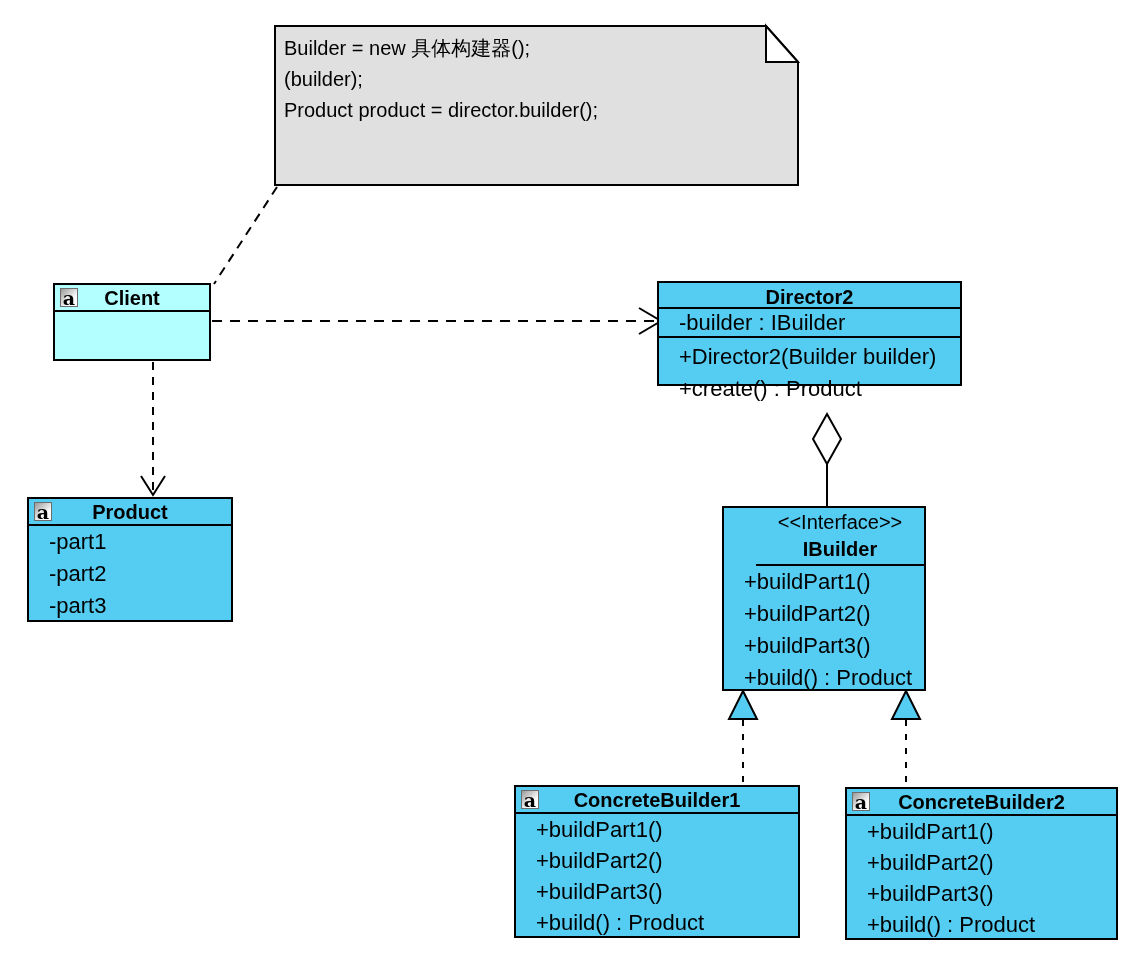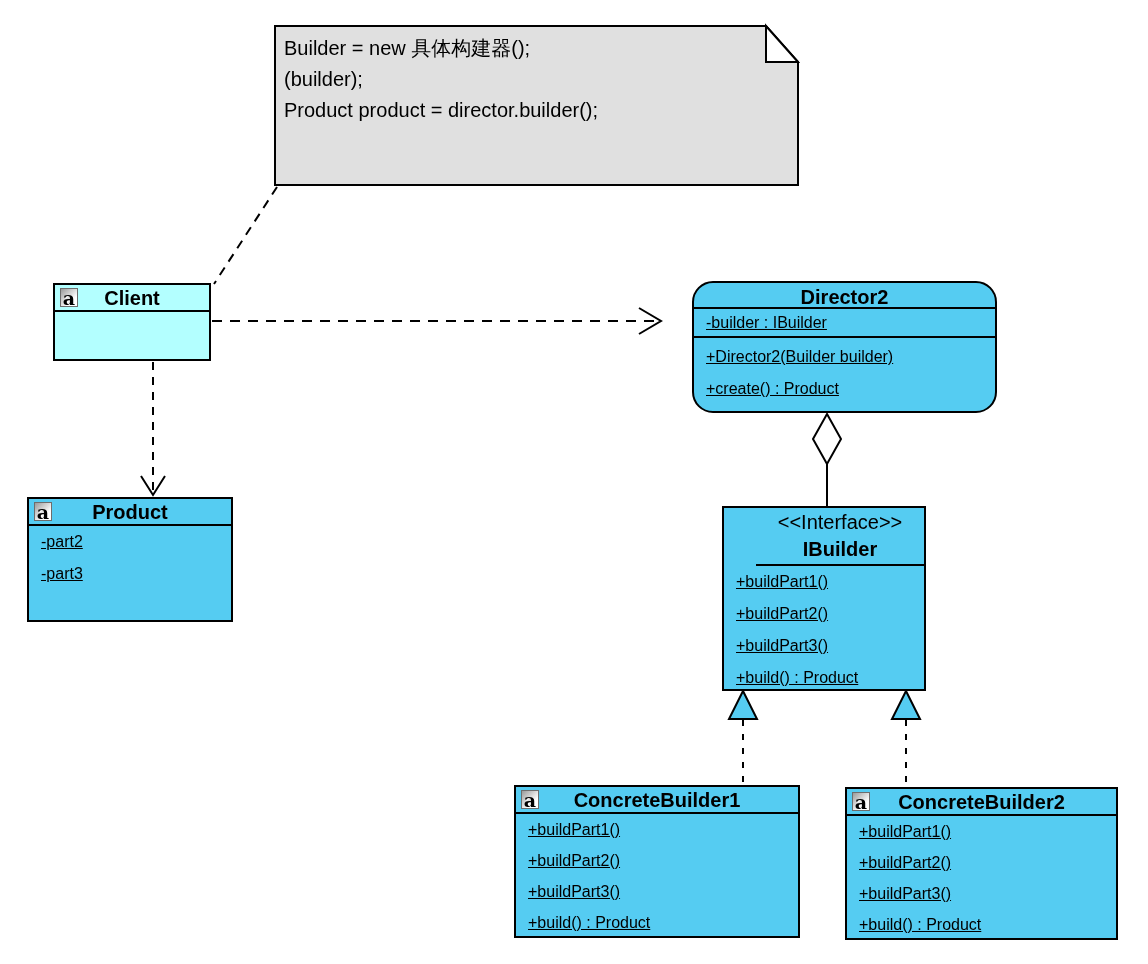--- a/index.html
+++ b/index.html
@@ -16,23 +16,22 @@
   .hdr{
     position:relative;text-align:center;font-weight:bold;font-size:20px;
     border-bottom:2px solid #000;white-space:nowrap;
   }
   .hdr .title{vertical-align:middle;}
   .stereo{display:block;font-weight:normal;font-size:20px;line-height:27px;}
   .iname{display:block;font-weight:bold;font-size:20px;line-height:26px;}
   .cmp{box-sizing:border-box;overflow:hidden;}
   .cmp.split{border-bottom:2px solid #000;}
   .row{
-    font-size:16px;line-height:32px;padding-left:12px;white-space:nowrap;
+    font-size:22px;line-height:32px;padding-left:20px;white-space:nowrap;
     text-align:left;
-    text-decoration:underline;
   }
   .aicon{
     position:absolute;left:5px;top:3px;width:18px;height:19px;
     font-family:"DejaVu Serif",serif;font-weight:bold;font-size:19px;line-height:19px;
     color:#000;text-align:center;
     background:linear-gradient(135deg,#9a9a9a 0%,#ffffff 70%);
     border:1px solid #6d6d6d;box-sizing:border-box;
     text-shadow:1px 1px 0 #ffffff;
   }
   #note-text{
@@ -73,39 +72,40 @@
 </div>
 
 <div class="uml-class" style="left:53px;top:283px;width:158px;height:78px;background:#B3FFFF;">
   <div class="hdr" style="height:25px;line-height:25px;">
     <span class="aicon">a</span>
     <span class="title">Client</span>
   </div>
   <div class="cmp" style="height:47px;"></div>
 </div>
 
-<div class="uml-class" style="left:692px;top:281px;width:305px;height:132px;border-radius:21px;">
+<div class="uml-class" style="left:657px;top:281px;width:305px;height:105px;">
   <div class="hdr" style="height:24px;line-height:24px;">
     <span class="title">Director2</span>
   </div>
   <div class="cmp split" style="height:29px;">
     <div class="row" style="line-height:27px;">-builder : IBuilder</div>
   </div>
   <div class="cmp" style="height:73px;padding-top:3px;">
     <div class="row">+Director2(Builder builder)</div>
     <div class="row">+create() : Product</div>
   </div>
 </div>
 
 <div class="uml-class" style="left:27px;top:497px;width:206px;height:125px;">
   <div class="hdr" style="height:25px;line-height:25px;">
     <span class="aicon">a</span>
     <span class="title">Product</span>
   </div>
   <div class="cmp" style="height:94px;">
+    <div class="row">-part1</div>
     <div class="row">-part2</div>
     <div class="row">-part3</div>
   </div>
 </div>
 
 <div class="uml-class" style="left:722px;top:506px;width:204px;height:185px;">
   <div class="hdr" style="height:55px;padding-top:1px;margin-left:32px;">
     <span class="stereo">&lt;&lt;Interface&gt;&gt;</span>
     <span class="iname">IBuilder</span>
   </div>

